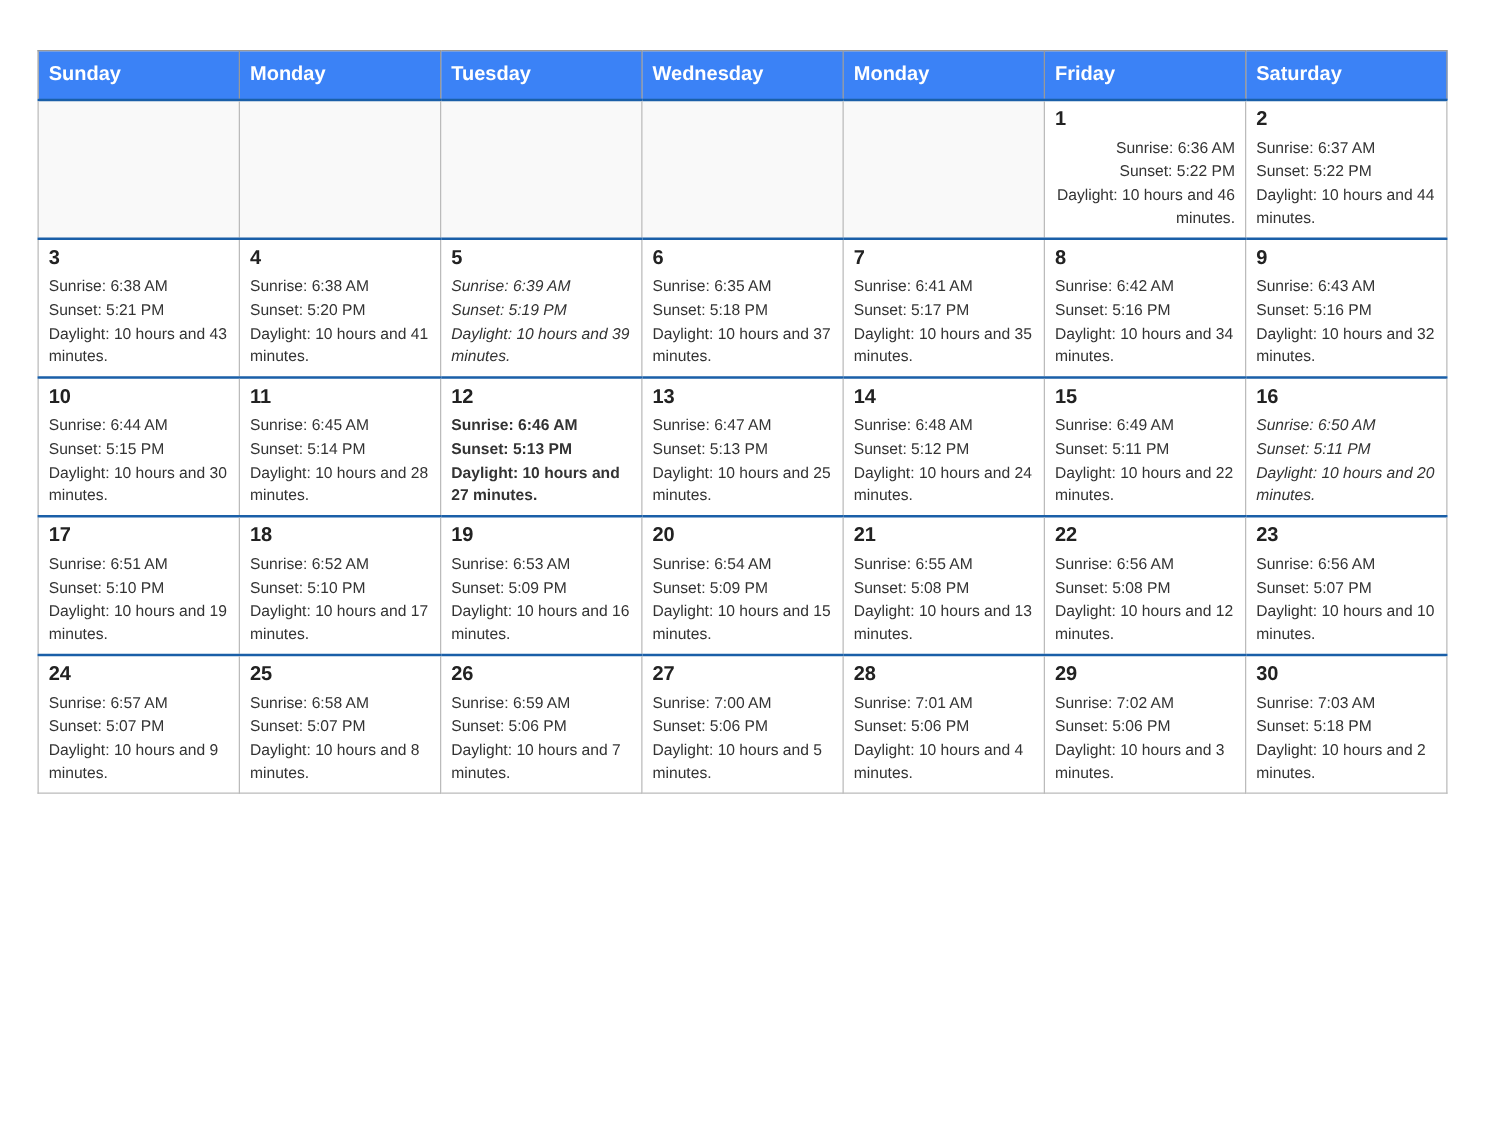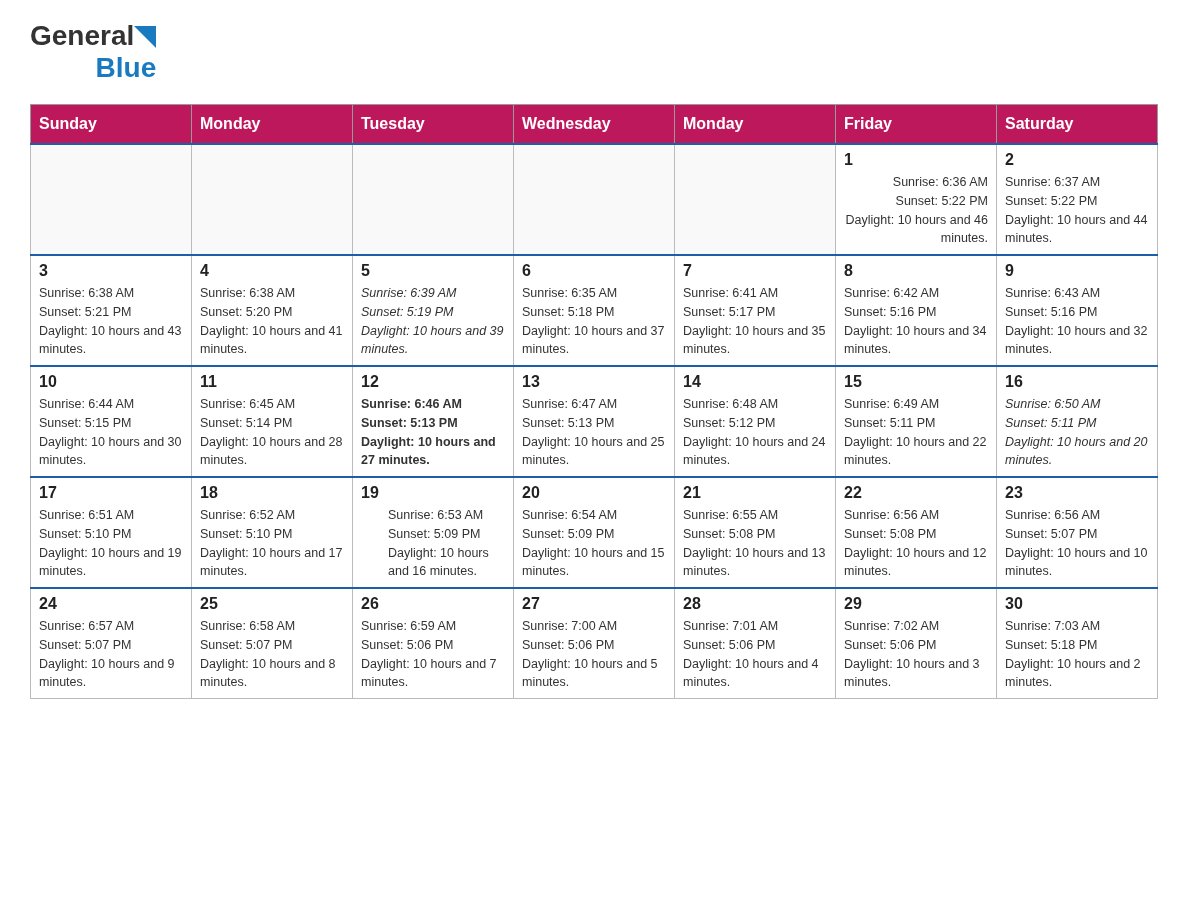--- a/index.html
+++ b/index.html
@@ -56,21 +56,21 @@
       color: #444;
       margin-top: 4px;
     }
     
     .calendar {
       width: 100%;
       border-collapse: collapse;
       border: 1px solid #999;
     }
     .calendar th {
-      background-color: #be185d;
+      background-color: #3b82f6;
       color: #fff;
       font-size: 16px;
       font-weight: bold;
       padding: 10px 8px;
       text-align: left;
       border: 1px solid #999;
     }
     .calendar td {
       vertical-align: top;
       border: 1px solid #bbb;
@@ -93,33 +93,20 @@
       background: #f9f9f9;
     }
     .week-row td {
       border-top: 2px solid #1a5fa8;
     }
   </style>
 </head>
 <body>
 
 <div class="header">
-  <div class="logo">
-    <div class="logo-wrapper">
-      <div class="logo-row1">
-        <span class="logo-text-general">General</span>
-        <svg width="22" height="22" viewBox="0 0 22 22" style="margin-top:2px;">
-          <polygon points="0,0 22,0 22,22" fill="#1a7abf"></polygon>
-        </svg>
-      </div>
-      <div class="logo-row2">
-        <span class="logo-text-blue">Blue</span>
-      </div>
-    </div>
-  </div>
   <div class="title-section">
   </div>
 </div>
 
 <table class="calendar">
   <thead>
     <tr>
     <th>Sunday</th>
         <th>Monday</th>
         <th>Tuesday</th>
@@ -245,21 +232,21 @@
 Daylight: 10 hours and 19 minutes.</div>
         </td>
         <td>
           <div class="day-number">18</div>
           <div class="day-info" style="white-space: pre-line;">Sunrise: 6:52 AM
 Sunset: 5:10 PM
 Daylight: 10 hours and 17 minutes.</div>
         </td>
         <td>
           <div class="day-number">19</div>
-          <div class="day-info" style="white-space: pre-line; margin-left: 27px;">Sunrise: 6:53 AM
+          <div class="day-info" style="white-space: pre-line;">Sunrise: 6:53 AM
 Sunset: 5:09 PM
 Daylight: 10 hours and 16 minutes.</div>
         </td>
         <td>
           <div class="day-number">20</div>
           <div class="day-info" style="white-space: pre-line;">Sunrise: 6:54 AM
 Sunset: 5:09 PM
 Daylight: 10 hours and 15 minutes.</div>
         </td>
         <td>

